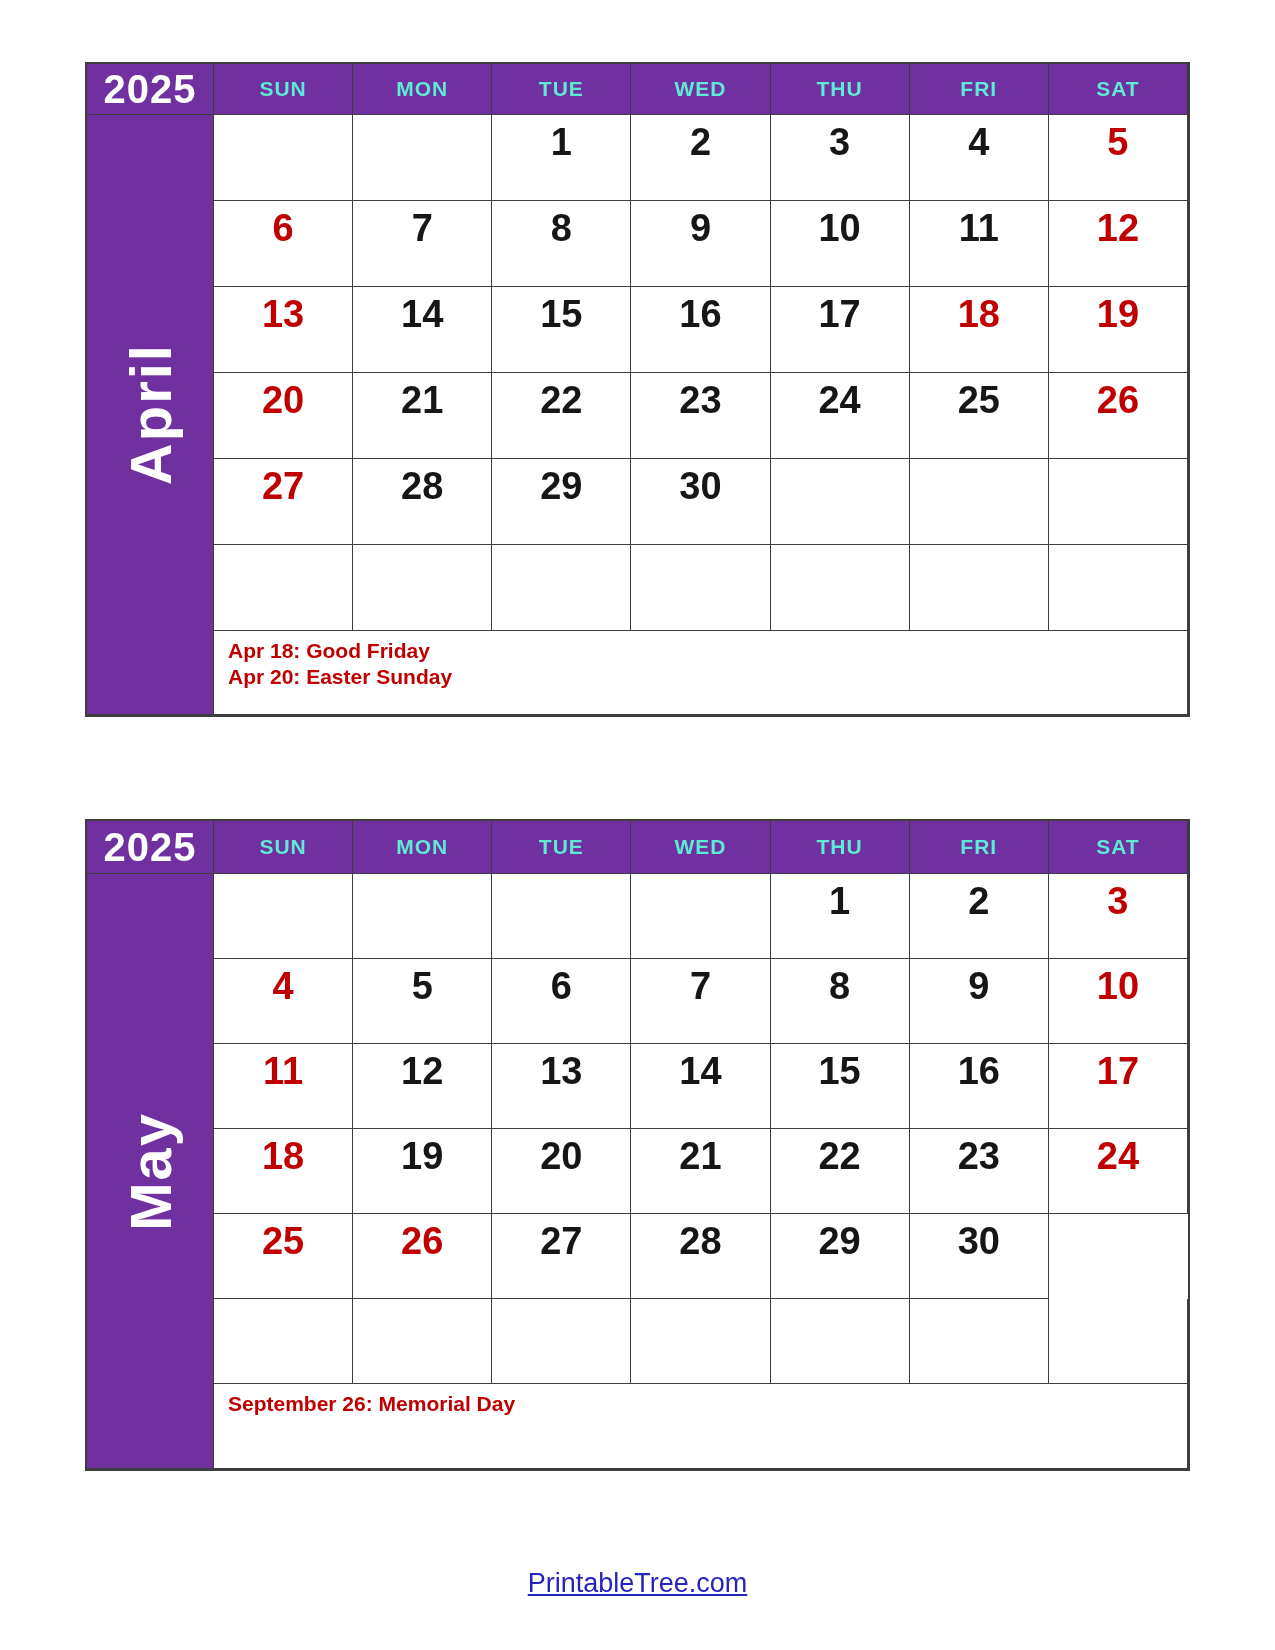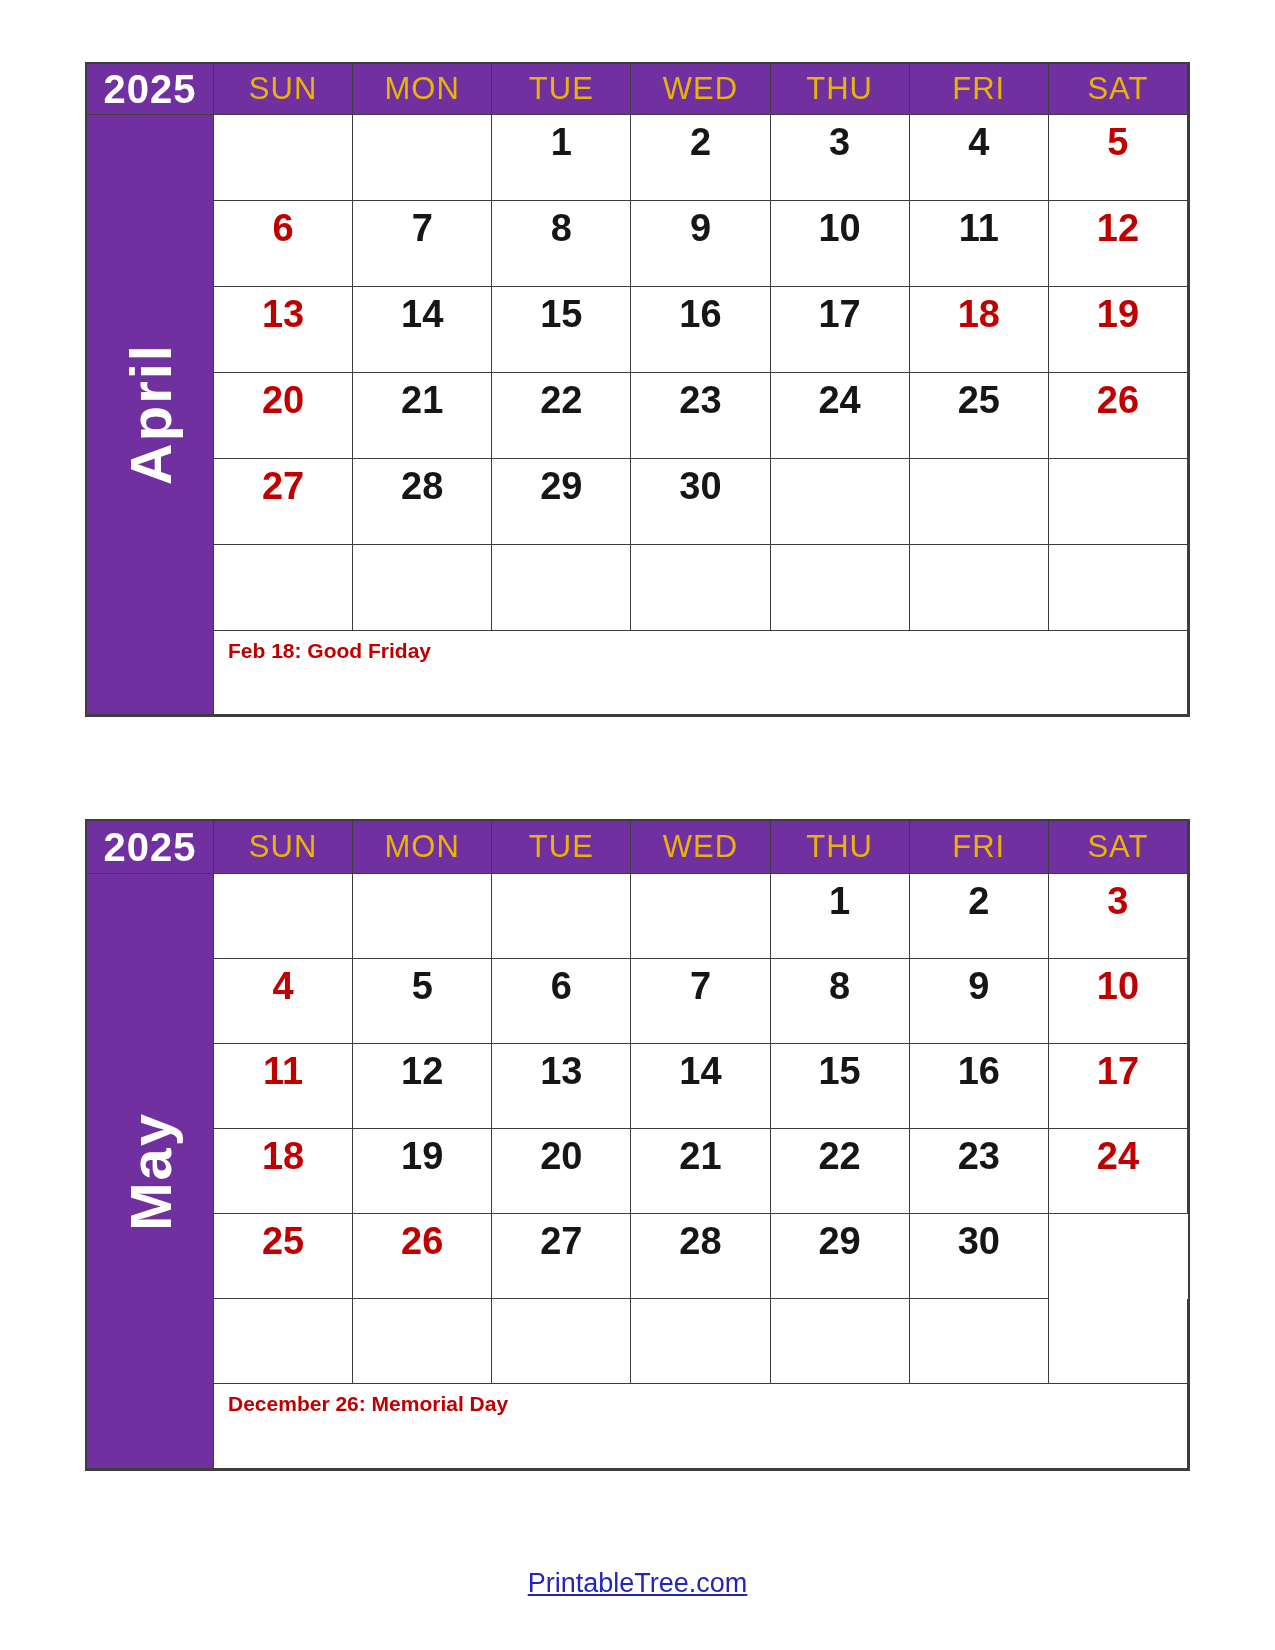--- a/index.html
+++ b/index.html
@@ -39,26 +39,26 @@
     color: #fff;
     display: flex;
     align-items: center;
     justify-content: center;
     font-weight: bold;
     font-size: 40px;
     letter-spacing: 1px;
   }
   .dow {
     background: var(--purple);
-    color: #eab308;
+    color: #5eead4;
     display: flex;
     align-items: center;
     justify-content: center;
-    font-weight: normal;
-    font-size: 31px;
+    font-weight: bold;
+    font-size: 21px;
     letter-spacing: 1px;
   }
   .side {
     background: var(--purple);
     display: flex;
     align-items: center;
     justify-content: center;
   }
   .month-label {
     writing-mode: vertical-rl;
@@ -219,21 +219,22 @@
         <div class="cell day" style="grid-area: 6 / 7;"></div>
         <div class="cell day" style="grid-area: 6 / 8;"></div>
         <div class="cell day" style="grid-area: 7 / 2;"></div>
         <div class="cell day" style="grid-area: 7 / 3;"></div>
         <div class="cell day" style="grid-area: 7 / 4;"></div>
         <div class="cell day" style="grid-area: 7 / 5;"></div>
         <div class="cell day" style="grid-area: 7 / 6;"></div>
         <div class="cell day" style="grid-area: 7 / 7;"></div>
         <div class="cell day" style="grid-area: 7 / 8;"></div>
         <div class="cell notes" style="grid-area: 8 / 2 / auto / 9;">
-          <div class="note-line">Feb 18: Good Friday</div>
+          <div class="note-line">Apr 18: Good Friday</div>
+          <div class="note-line">Apr 20: Easter Sunday</div>
         </div>
       </div>
       <div class="calendar cal-1">
         <div class="cell corner" style="grid-area: 1 / 1;">2025</div>
         <div class="cell dow" style="grid-area: 1 / 2;">SUN</div>
         <div class="cell dow" style="grid-area: 1 / 3;">MON</div>
         <div class="cell dow" style="grid-area: 1 / 4;">TUE</div>
         <div class="cell dow" style="grid-area: 1 / 5;">WED</div>
         <div class="cell dow" style="grid-area: 1 / 6;">THU</div>
         <div class="cell dow" style="grid-area: 1 / 7;">FRI</div>
@@ -336,20 +337,20 @@
           <span class="num">30</span>
         </div>
         <div class="cell day" style="grid-area: 7 / 2;"></div>
         <div class="cell day" style="grid-area: 7 / 3;"></div>
         <div class="cell day" style="grid-area: 7 / 4;"></div>
         <div class="cell day" style="grid-area: 7 / 5;"></div>
         <div class="cell day" style="grid-area: 7 / 6;"></div>
         <div class="cell day" style="grid-area: 7 / 7;"></div>
         <div class="cell day" style="grid-area: 7 / 8;"></div>
         <div class="cell notes" style="grid-area: 8 / 2 / auto / 9;">
-          <div class="note-line">December 26: Memorial Day</div>
+          <div class="note-line">September 26: Memorial Day</div>
         </div>
       </div>
     </div>
   <div class="footer">
     <a>PrintableTree.com</a>
   </div>
 </div>
 
 </body></html>

